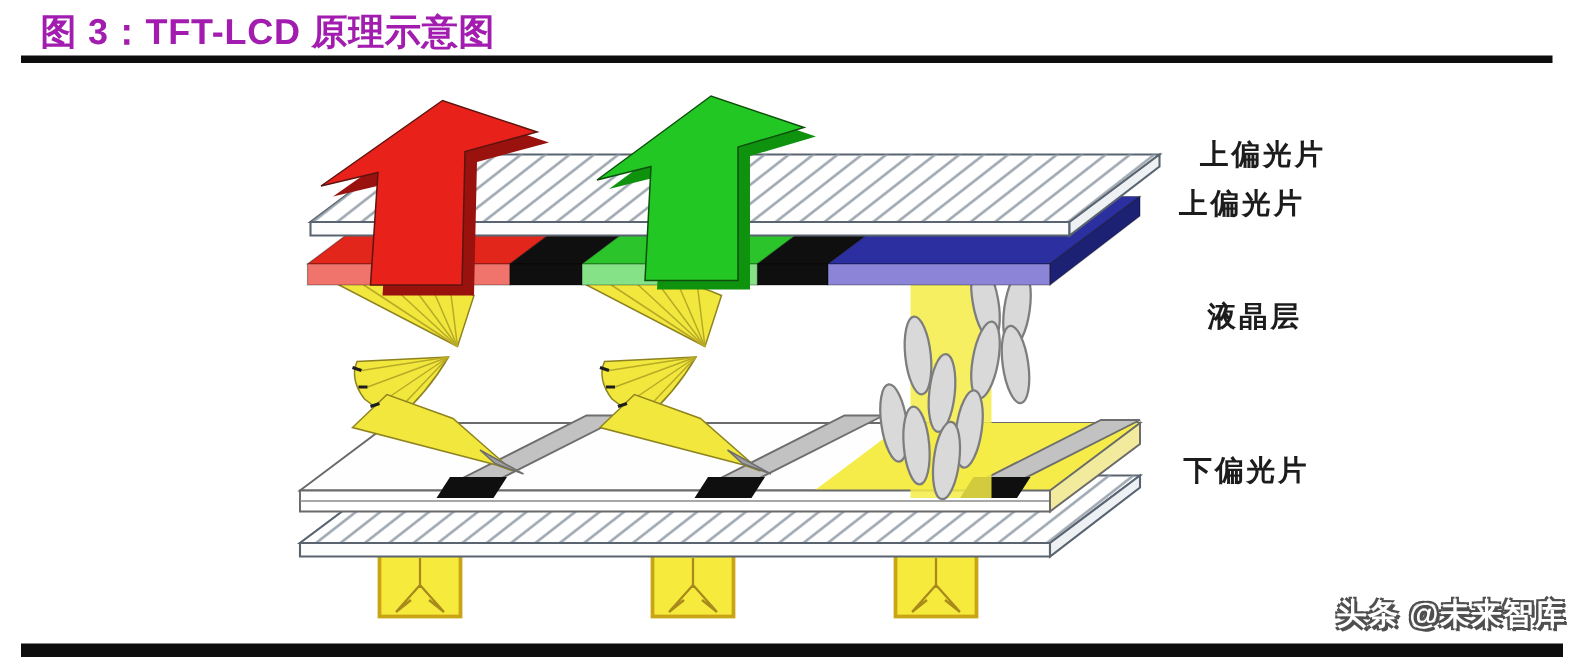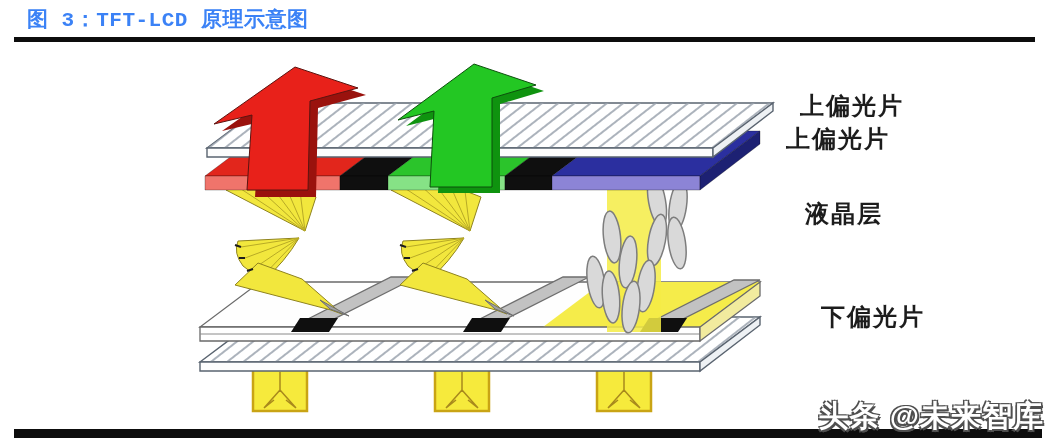--- a/index.html
+++ b/index.html
@@ -1,26 +1,26 @@
 <!DOCTYPE html>
 <html><head>
 <meta charset="utf-8">
 <style>
   html,body{margin:0;padding:0;background:#ffffff;}
   .page{position:relative;width:1046px;height:440px;background:#ffffff;overflow:hidden;
         font-family:"Liberation Sans",sans-serif;}
-  .figure-title{position:absolute;left:27px;top:5px;font-size:21px;font-weight:bold;
-        color:#3b82f6;letter-spacing:0.5px;white-space:nowrap;font-family:Liberation Mono, monospace;}
+  .figure-title{position:absolute;left:27px;top:5px;font-size:24px;font-weight:bold;
+        color:#a21caf;letter-spacing:0.5px;white-space:nowrap;}
   .title-rule{position:absolute;left:14px;top:37px;width:1021px;height:5px;background:#0d0d0d;}
   .bottom-rule{position:absolute;left:14px;top:429px;width:1028px;height:9px;background:#0d0d0d;}
   .diagram-svg{position:absolute;left:0;top:0;width:1046px;height:440px;}
   .layer-label{position:absolute;font-family:Liberation Serif, serif;font-weight:600;
-        font-size:24px;color:#1c1c1c;letter-spacing:2px;white-space:nowrap;}
+        font-size:19px;color:#1c1c1c;letter-spacing:2px;white-space:nowrap;}
   .label-tft{font-weight:700;}
-  .watermark{position:absolute;right:2px;top:396px;font-size:30px;font-weight:bold;
+  .watermark{position:absolute;right:2px;top:396px;font-size:20px;font-weight:bold;
         letter-spacing:1px;white-space:nowrap;color:#ffffff;z-index:6;
         text-shadow:-1.5px -1.5px 0 #4f4f4f, 1.5px -1.5px 0 #4f4f4f,
                     -1.5px 1.5px 0 #4f4f4f, 1.5px 1.5px 0 #4f4f4f, 2px 2px 0 #4f4f4f;}
 </style>
 </head>
 <body>
 
 <div class="page">
 
   <div class="figure-title">图 3：TFT-LCD 原理示意图</div>
@@ -140,18 +140,18 @@
     </g>
     <g>
       <polygon points="482,70 406,126 442,117 438,193 500,193 500,104 544,91" fill="#0f930f"></polygon>
       <polygon points="474,64 398,120 434,111 430,187 492,187 492,98 536,85" stroke="#0d4f0d" stroke-width="1" fill="#23c723"></polygon>
     </g>
   </svg>
 
   <div class="layer-label" style="left:800px;top:90px">上偏光片</div>
   <div class="layer-label" style="left:786px;top:123px">上偏光片</div>
   <div class="layer-label" style="left:805px;top:198px">液晶层</div>
-  <div class="layer-label" style="left:821px;top:301px">下偏光片</div>
+  <div class="layer-label" style="left:789px;top:301px">下偏光片</div>
 
   <div class="watermark">头条 @未来智库</div>
   <div class="bottom-rule"></div>
 
 </div>
 
 </body></html>

